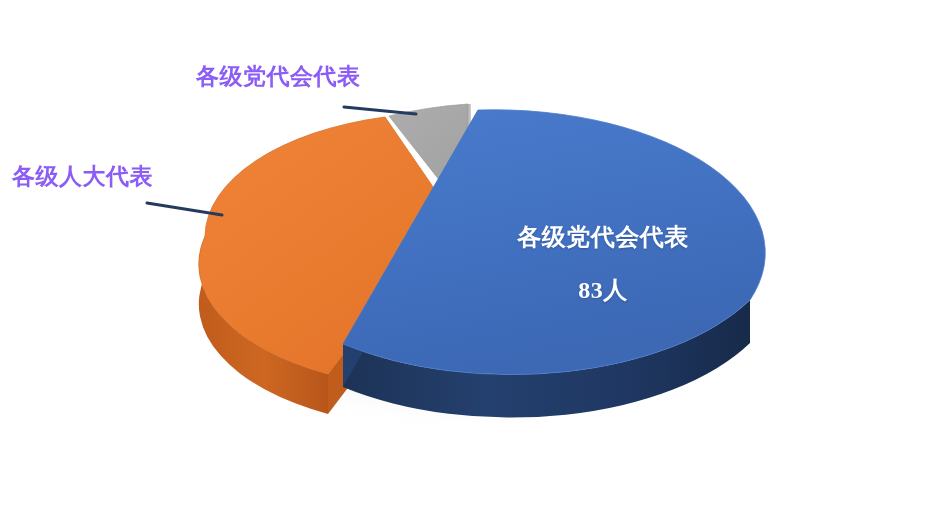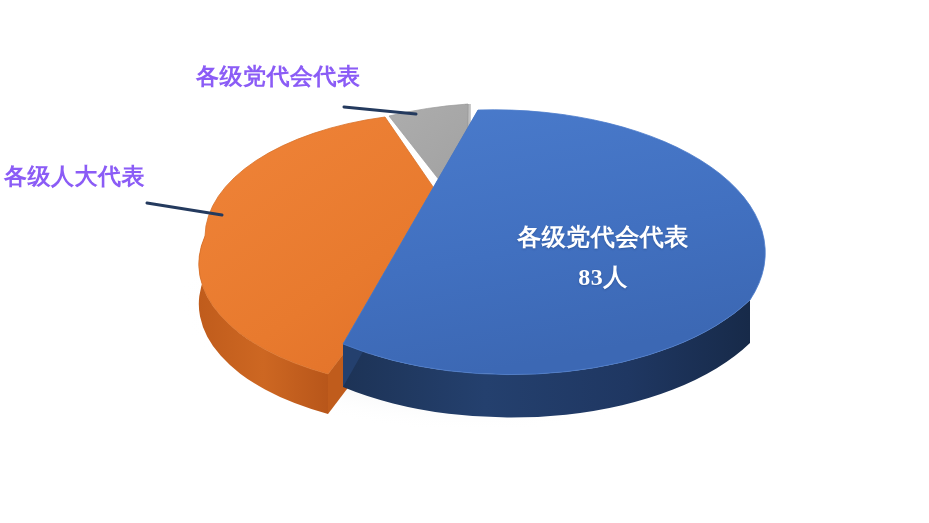--- a/index.html
+++ b/index.html
@@ -44,21 +44,21 @@
     display: block;
     font-size: 23px;
     margin-top: 2px;
   }
   #label-party {
     left: 196px;
     top: 62px;
     width: 230px;
   }
   #label-npc {
-    left: 4px;
+    left: 12px;
     top: 162px;
     width: 215px;
   }
   .inner-label {
     position: absolute;
     text-align: center;
     color: #ffffff;
     font-family: "Liberation Serif", "DejaVu Serif", serif;
     font-weight: bold;
     line-height: 1.32;
@@ -66,21 +66,21 @@
     letter-spacing: 0.5px;
     text-shadow: 0 1px 2px rgba(20,50,100,0.35);
   }
   .inner-label .label-name {
     display: block;
     font-size: 24px;
   }
   .inner-label .label-value {
     display: block;
     font-size: 24px;
-    margin-top: 8px;
+    margin-top: 21px;
   }
   #label-cppcc {
     left: 488px;
     top: 222px;
     width: 230px;
   }
 </style>
 </head>
 <body>
 

